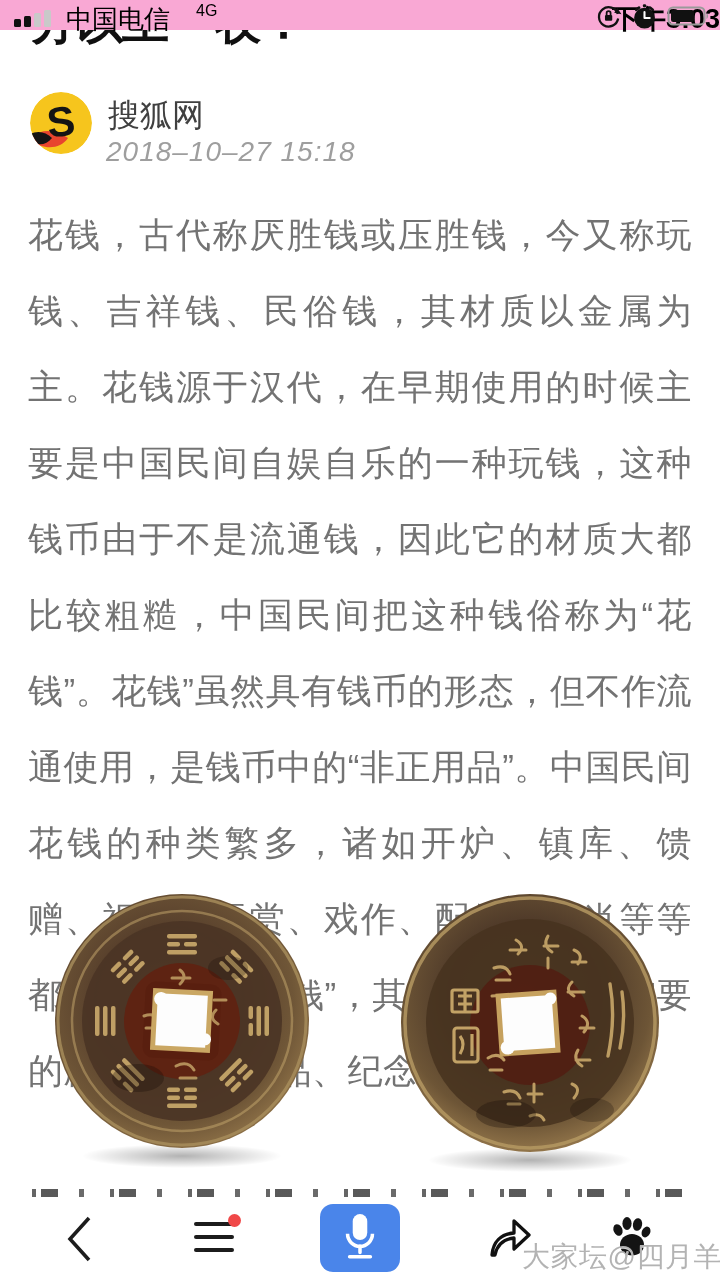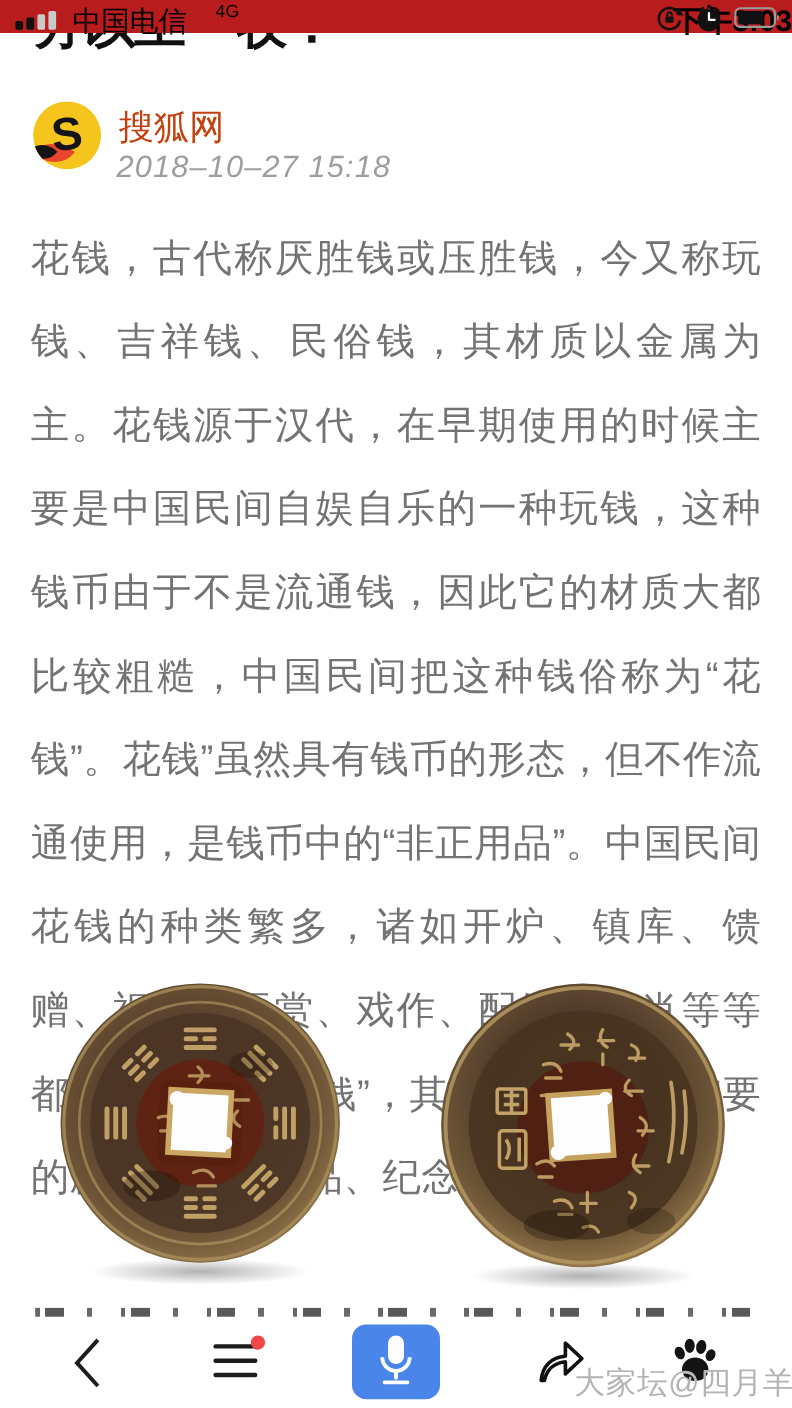--- a/index.html
+++ b/index.html
@@ -10,32 +10,32 @@
     -webkit-font-smoothing:antialiased;
   }
   
   .clipped-title{
     position:absolute;left:30px;top:-8px;height:60px;line-height:60px;
     font-size:47px;font-weight:600;color:#101010;letter-spacing:-1px;
     white-space:nowrap;z-index:1;
   }
   
   .status-bar{
-    position:absolute;left:0;top:0;width:720px;height:30px;background:#b91c1c;z-index:5;
+    position:absolute;left:0;top:0;width:720px;height:30px;background:#f9a8d4;z-index:5;
   }
   .sig{position:absolute;left:14px;top:9px;display:flex;align-items:flex-end;gap:3px;height:18px;}
   .sig i{display:block;width:7px;border-radius:1.5px;background:#111;}
   .sig i.dim{background:#c9c9c9;}
   .carrier{position:absolute;left:66px;top:2px;font-size:26px;color:#000;}
   .net4g{position:absolute;left:196px;top:2px;font-size:16px;color:#000;}
   .sb-time{position:absolute;left:0;right:0;top:1px;text-align:right;font-size:27px;font-weight:700;color:#000;margin-left:24px;}
   .sb-right{position:absolute;right:8px;top:3px;display:flex;align-items:center;gap:9px;}
   
   .avatar{position:absolute;left:30px;top:92px;width:62px;height:62px;border-radius:50%;overflow:hidden;}
-  .src-name{position:absolute;left:108px;top:94px;font-size:32px;color:#c2410c;font-weight:500;}
+  .src-name{position:absolute;left:108px;top:94px;font-size:32px;color:#404040;font-weight:500;}
   .src-date{position:absolute;left:106px;top:136px;font-size:28px;color:#9e9e9e;letter-spacing:1px;font-style:italic;}
   
   .article-body{
     position:absolute;left:28px;top:197px;width:664px;
     font-size:35px;line-height:76px;color:#737373;
     text-align:justify;letter-spacing:.5px;
   }
   
   .coin{position:absolute;width:268px;height:290px;}
   .coin.left{left:48px;top:888px;}

